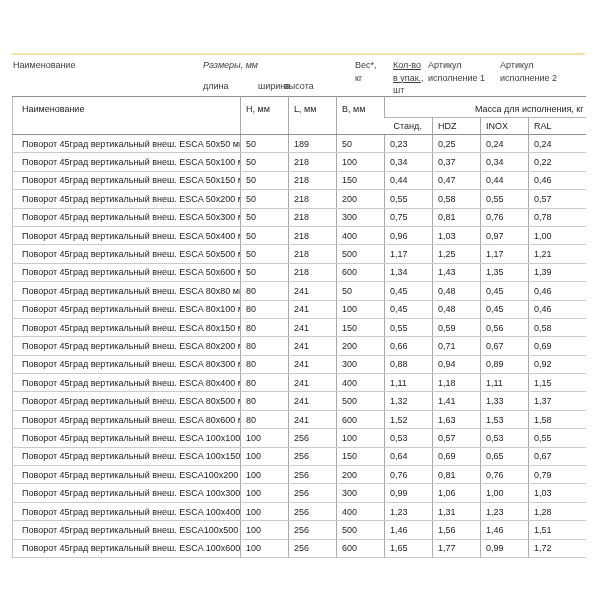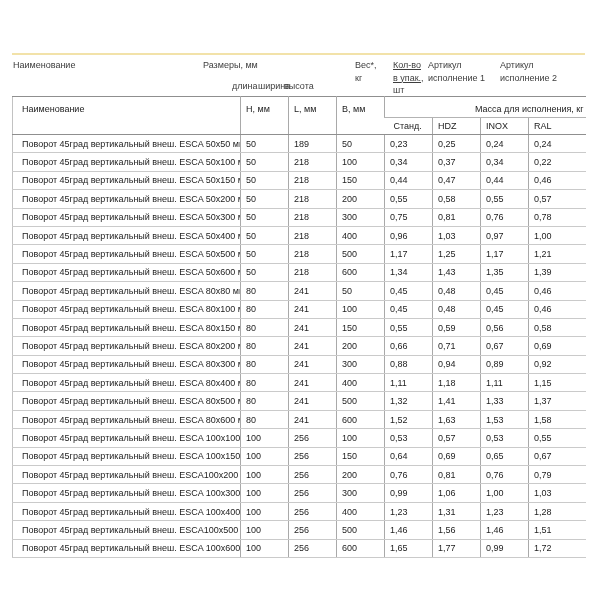--- a/index.html
+++ b/index.html
@@ -7,22 +7,22 @@
   .page { position:relative; width:600px; height:600px; background:#ffffff; overflow:hidden;border-radius:25px; }
 
   
   .accent-line { position:absolute; left:12px; top:53px; width:573px; height:2px; background:#f2e2a9; }
 
   
   .cat-header { position:absolute; left:0; top:57px; width:600px; height:36px; overflow:hidden;
                 color:#3d3d3d; font-size:9px; line-height:12.5px; }
   .ch { position:absolute; top:2px; white-space:pre-line; }
   .ch-name   { left:13px; }
-  .ch-dims   { left:203px; }
-  .ch-len    { left:203px; top:23px;margin-left:29px; }
+  .ch-dims   { left:203px;font-style:italic; }
+  .ch-len    { left:203px; top:23px; }
   .ch-wid    { left:238px; top:23px;padding-left:20px; }
   .ch-hgt    { left:284px; top:23px; }
   .ch-thick  { left:317px; }
   .ch-weight { left:355px; }
   .ch-qty    { left:393px;text-decoration:underline; }
   .ch-art1   { left:428px; }
   .ch-art2   { left:500px; }
 
   
   .main-table { position:absolute; left:12px; top:96px; width:573px;

